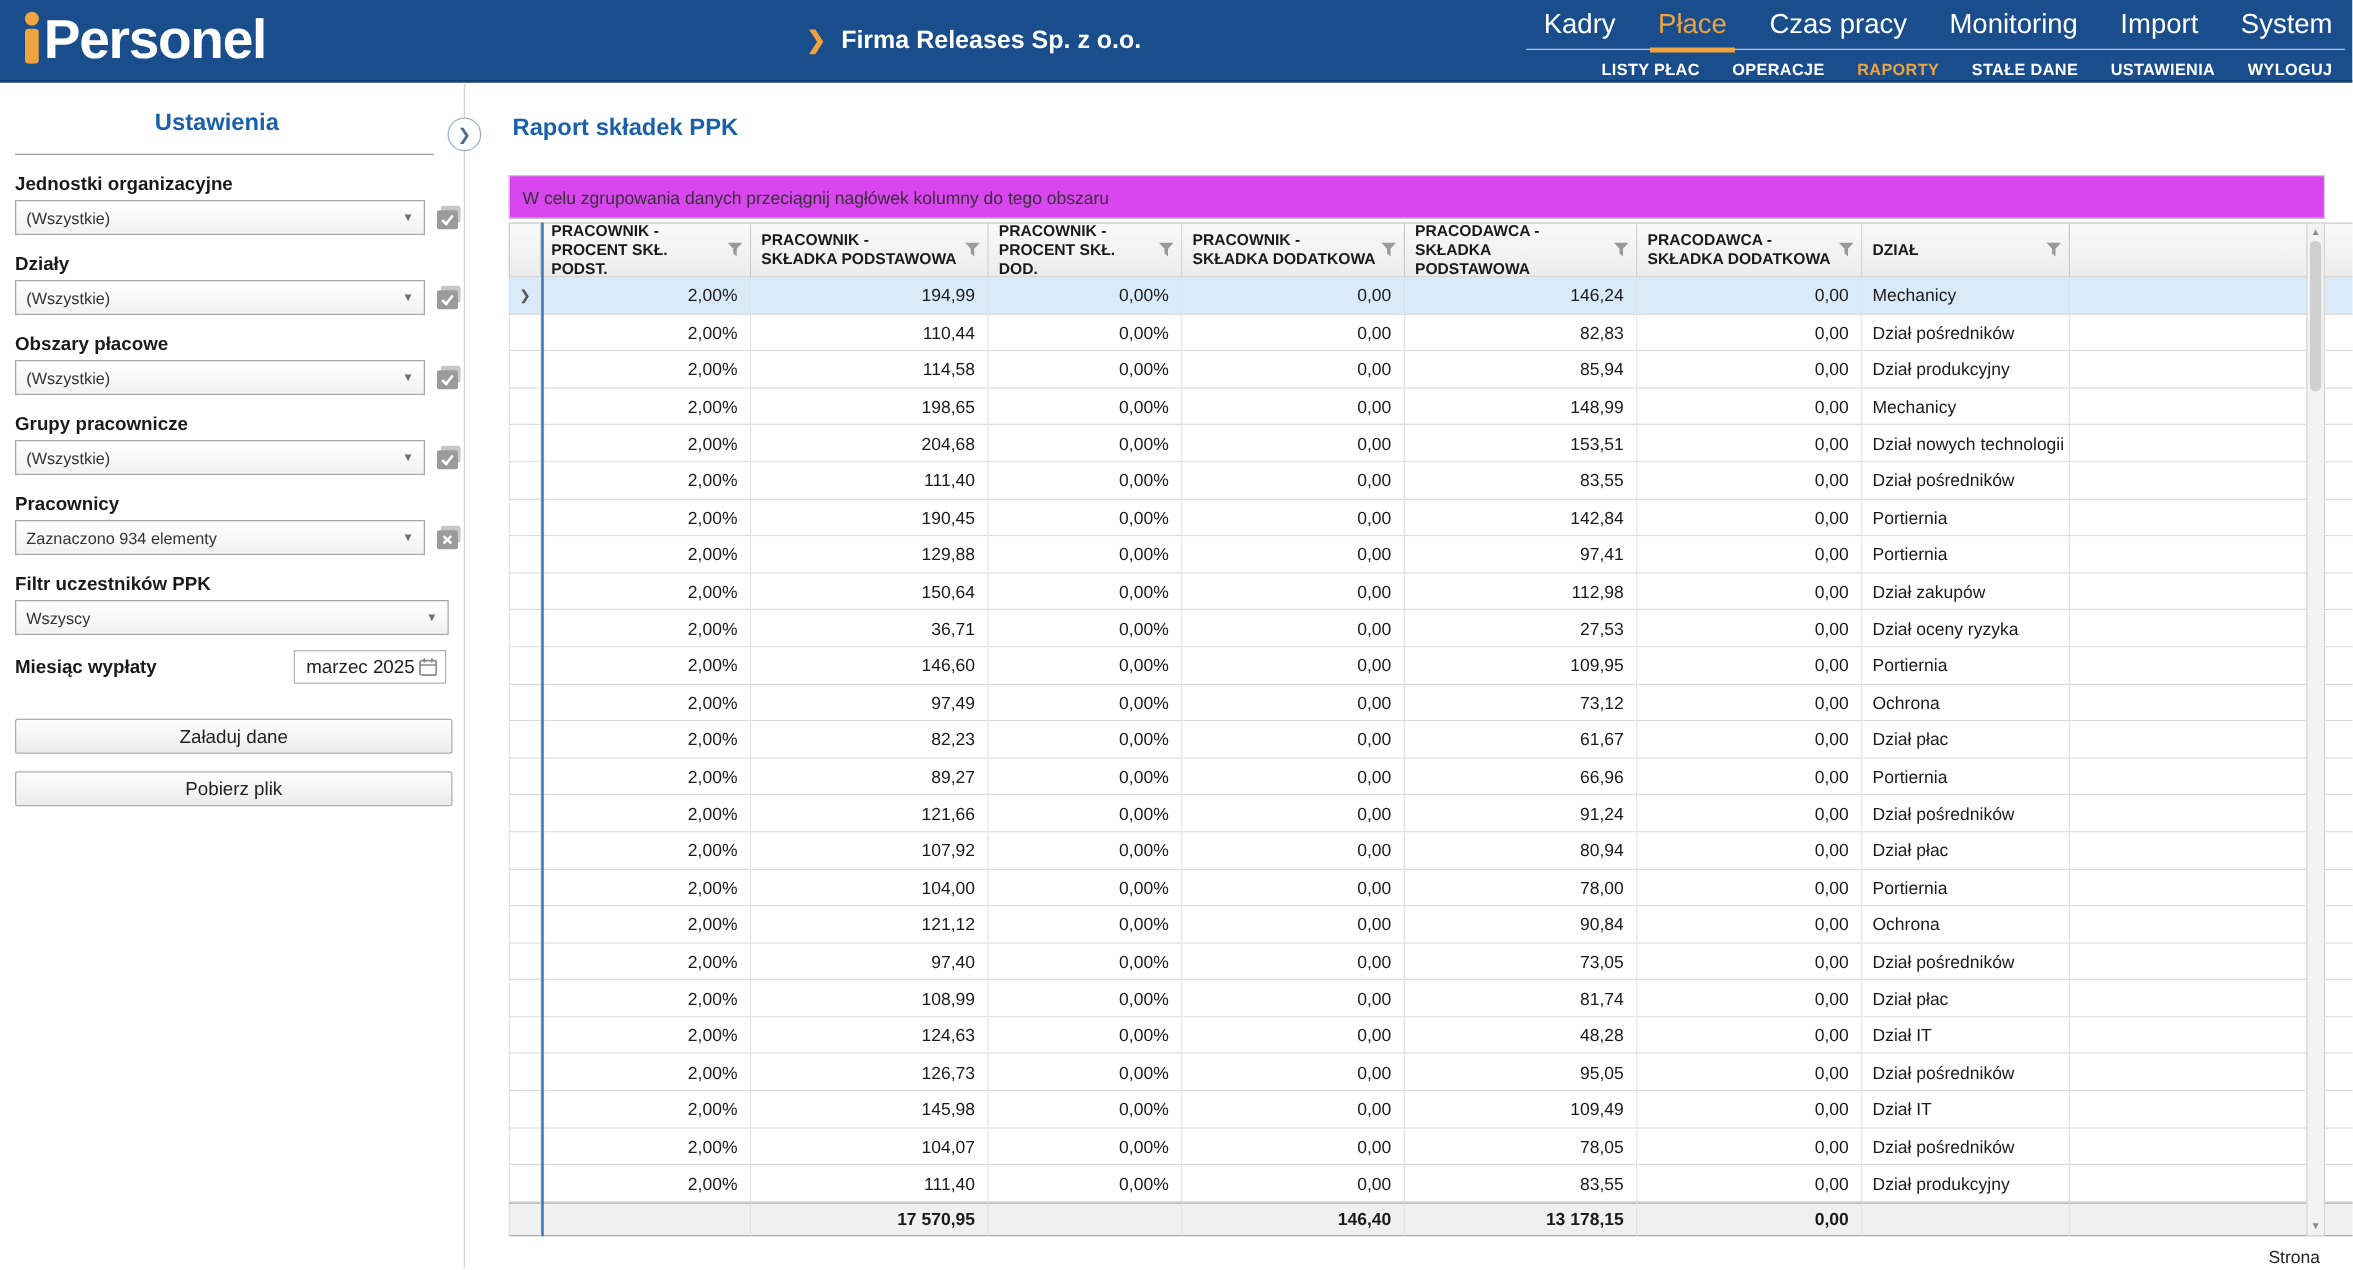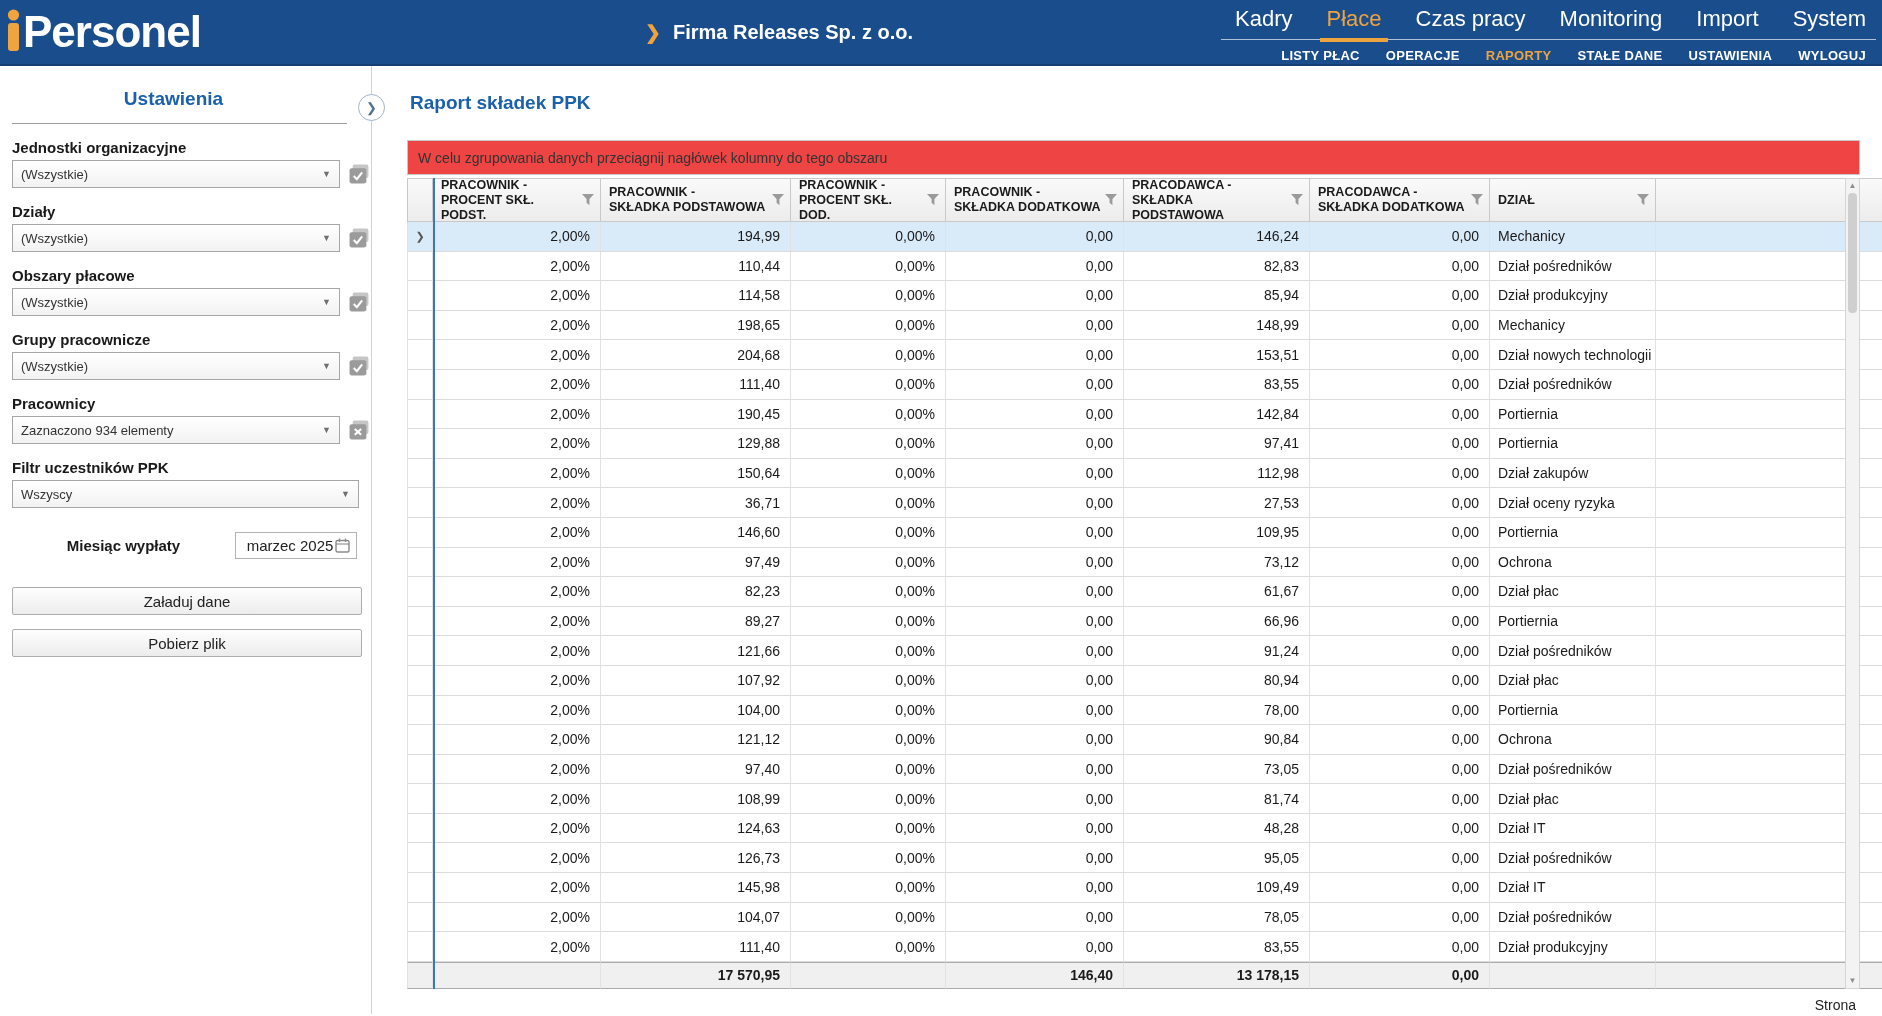--- a/index.html
+++ b/index.html
@@ -1,21 +1,21 @@
 <!DOCTYPE html>
 <html><head>
 <meta charset="utf-8">
 <style>
   * { box-sizing: border-box; margin: 0; padding: 0; }
   html,body { width:1882px; height:1016px; overflow:hidden; background:#fff;
     font-family:"Liberation Sans", sans-serif; color:#1a1a1a; }
 
   
   .app-header { position:relative; height:66px; background:#1a4d8c; border-bottom:2px solid #153f73; }
-  .logo { position:absolute; left:6px; top:8px; display:flex; align-items:flex-end; cursor:pointer; }
+  .logo { position:absolute; left:18px; top:8px; display:flex; align-items:flex-end; cursor:pointer; }
   .logo svg { margin-bottom:5px; }
   .logo-text { color:#fff; font-size:44px; font-weight:bold; letter-spacing:-1px; line-height:48px; margin-left:2px; }
   .company { position:absolute; left:645px; top:0; height:100%; display:flex; align-items:center; gap:12px; }
   .company .chev { color:#f0a33c; font-size:19px; font-weight:bold; }
   .company-name { color:#fff; font-size:20px; font-weight:bold; }
 
   .nav-wrap { position:absolute; right:6px; top:6px; display:flex; flex-direction:column; align-items:flex-end; }
   .nav-top { display:flex; gap:34px; border-bottom:1px solid rgba(255,255,255,.65); padding:0 10px 7px 14px; }
   .nav-item { color:#fff; font-size:22px; cursor:pointer; position:relative; white-space:nowrap; }
   .nav-item.active { color:#eda33f; }
@@ -34,21 +34,21 @@
   .sb-rule { border:none; border-top:1px solid #9d9d9d; margin:13px 24px 6px 0; }
   .filter-group { margin-top:15px; }
   .filter-label { font-size:15px; font-weight:bold; margin-bottom:4px; }
   .filter-row { display:flex; align-items:center; gap:7px; }
   .select-box { flex:1; height:28px; background:linear-gradient(#ffffff,#f2f2f2); border:1px solid #a6a6a6;
     display:flex; align-items:center; padding:0 8px; cursor:pointer; }
   .select-box .sel-value { flex:1; font-size:13px; color:#333; white-space:nowrap; overflow:hidden; }
   .sel-arrow { color:#6f6f6f; font-size:9px; }
   .filter-row .ms-icon { width:24px; flex:none; cursor:pointer; }
   .filter-row.no-icon { margin-right:12px; }
-  .month-row { display:flex; align-items:center; margin-top:24px;text-align:center; }
+  .month-row { display:flex; align-items:center; margin-top:12px; }
   .month-label { font-size:15px; font-weight:bold; flex:1; }
   .date-box { width:122px; height:27px; border:1px solid #b3b3b3; background:#fff; display:flex; align-items:center;
     padding:0 6px 0 9px; margin-right:14px; }
   .date-box .date-value { flex:1; font-size:15px; color:#222; }
   .sb-btn { display:block; width:350px; height:28px; margin-top:14px; background:linear-gradient(#fefefe,#ececec);
     border:1px solid #adadad; border-radius:2px; font-size:15px; color:#222; cursor:pointer;
     font-family:"Liberation Sans", sans-serif; }
   .sb-btn:first-of-type { margin-top:28px; }
   .collapse-btn { position:absolute; left:358px; top:28px; width:27px; height:27px; border-radius:50%;
     background:#fff; border:1px solid #9fb3c8; color:#51708e; font-size:13px; display:flex; align-items:center;
@@ -60,21 +60,21 @@
   .search-input { width:248px; height:29px; border:1px solid #c9c9c9; border-radius:3px; padding:0 10px;
     font-size:14px; font-style:italic; color:#555; font-family:"Liberation Sans", sans-serif; }
   .search-input::placeholder { color:#a9a9a9; font-style:italic; }
   .round-btn { width:30px; height:30px; border-radius:50%; border:1px solid #b5b5b5; background:#fff;
     display:flex; align-items:center; justify-content:center; cursor:pointer; }
   .excel-btn { background:none; border:none; cursor:pointer; display:flex; align-items:center; }
   .close-glyph { color:#777; font-size:15px; font-weight:bold; }
 
   
   .group-panel { position:absolute; left:35px; top:74px; width:1453px; height:35px; border:1px solid #c9c9c9;
-    background:#ef4444; font-size:14px; color:#333; display:flex; align-items:center; padding-left:10px; }
+    background:#d946ef; font-size:14px; color:#333; display:flex; align-items:center; padding-left:10px; }
   .grid { position:absolute; left:35px; top:112px; width:1688px; }
   .grid-row { display:grid; grid-template-columns:26px 168px 190px 155px 178px 186px 180px 166px 1fr; }
   .grid-blue-line { position:absolute; left:26px; top:0; width:2px; height:811px; background:#3678b9; z-index:5; }
 
   .hdr-cell { height:44px; background:linear-gradient(#fafafa,#ececec); border-right:1px solid #c9c9c9;
     border-top:1px solid #c9c9c9; border-bottom:1px solid #c9c9c9; display:flex; align-items:center;
     padding:0 6px 0 8px; cursor:pointer; }
   .hdr-cell:first-child { border-left:1px solid #c9c9c9; }
   .hdr-text { flex:1; font-size:12.5px; font-weight:bold; color:#1a1a1a; line-height:15px; }
   .hdr-funnel { flex:none; margin-left:4px; }

